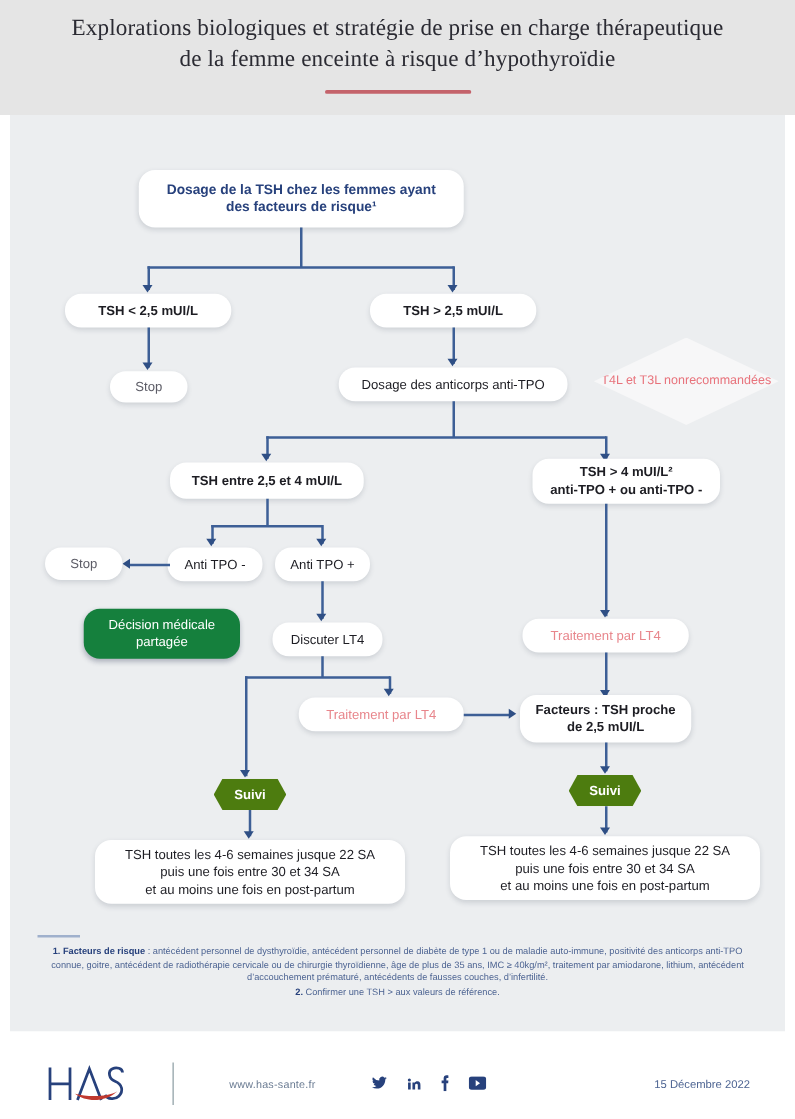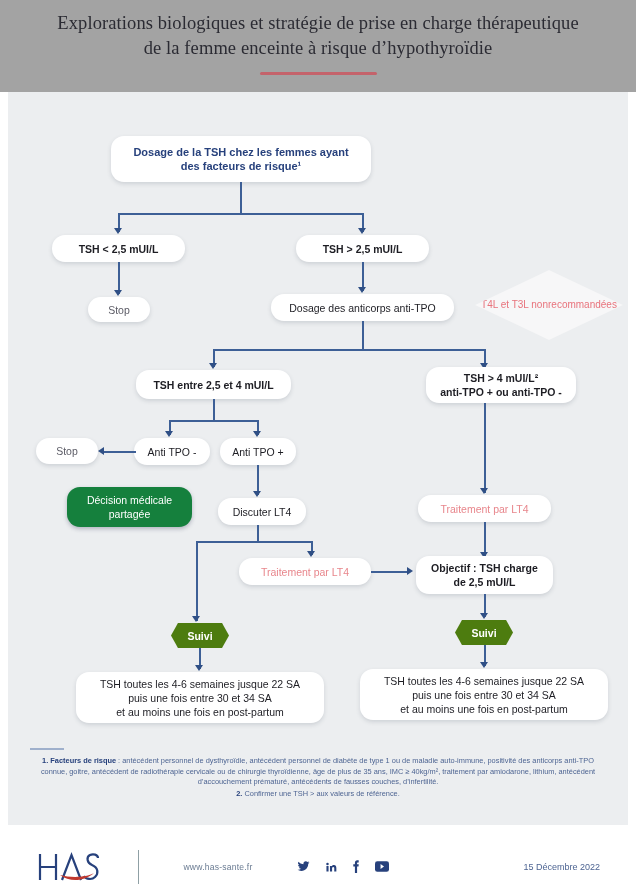--- a/index.html
+++ b/index.html
@@ -8,21 +8,21 @@
     background:#ffffff;
     font-family:"Liberation Sans", sans-serif;
     -webkit-font-smoothing:antialiased;
     overflow:hidden;
   }
   .page{position:relative;width:636px;height:895px;background:#ffffff;}
 
   
   .header{
     position:absolute;left:0;top:0;width:636px;height:92px;
-    background:#a3a3a3;
+    background:#e5e5e5;
     display:flex;flex-direction:column;align-items:center;justify-content:flex-start;
     padding-top:11px;box-sizing:border-box;
   }
   .title{
     font-family:"Liberation Serif", serif;
     font-size:18.5px;line-height:25px;
     color:#2b2b33;text-align:center;width:600px;
     letter-spacing:0.1px;
   }
   .title-rule{
@@ -236,21 +236,21 @@
       <span>Traitement par LT4</span>
     </div>
 
     <div class="ln lnv" style="left:476px;top:430px;height:34px;"></div>
     <div class="arw" style="left:472px;top:460px;"></div>
 
     <div class="ln lnh" style="left:363px;top:479px;width:37px;"></div>
     <div class="arw-r" style="left:399px;top:475px;"></div>
 
     <div class="node bold" style="left:408px;top:464px;width:137px;height:38px;flex-direction:column;">
-      <span>Objectif : TSH charge</span>
+      <span>Facteurs : TSH proche</span>
       <span>de 2,5 mUI/L</span>
     </div>
 
     <div class="ln lnv" style="left:476px;top:502px;height:23px;"></div>
     <div class="arw" style="left:472px;top:521px;"></div>
 
     <div class="hexa" style="left:163px;top:531px;width:58px;height:25px;">
       <span>Suivi</span>
     </div>
     <div class="hexa" style="left:447px;top:528px;width:58px;height:25px;">

